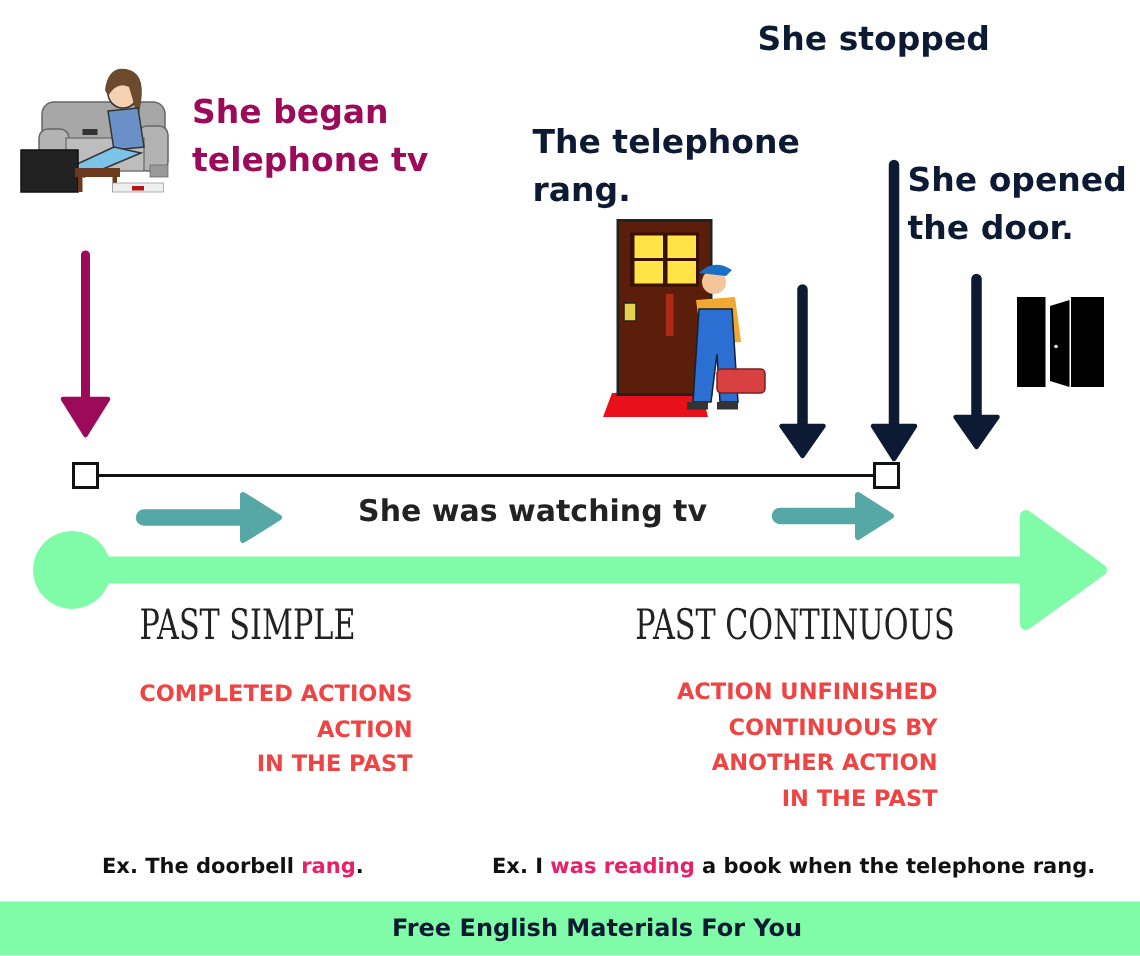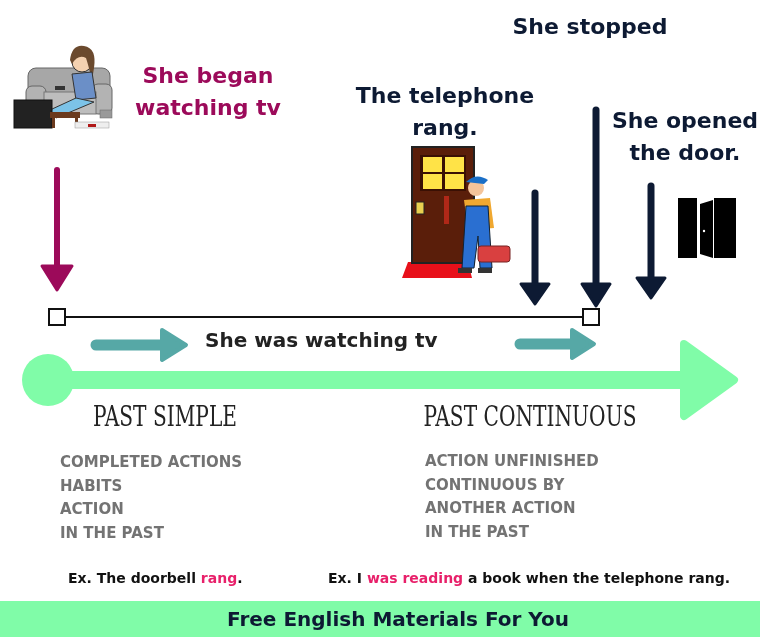--- a/index.html
+++ b/index.html
@@ -2,54 +2,54 @@
 <html><head>
 <meta charset="utf-8">
 <style>
   html, body { margin: 0; padding: 0; }
   body {
     width: 760px; height: 637px; position: relative; overflow: hidden;
     background: #ffffff;
     font-family: "DejaVu Sans", sans-serif;
   }
   .label {
-    position: absolute; font-weight: bold; text-align: center;
+    position: absolute; font-weight: bold; 
     font-family: "DejaVu Sans", sans-serif; line-height: 1.45;
   }
   .began { left: 128px; top: 60px; width: 160px; font-size: 22px; color: #9c0a5a; }
   .doorbell { left: 355px; top: 80px; width: 180px; font-size: 22px; color: #0d1a33; }
   .stopped { left: 505px; top: 11px; width: 170px; font-size: 22px; color: #0d1a33; }
   .opened { left: 605px; top: 105px; width: 160px; font-size: 22px; color: #0d1a33; }
-  .watching { left: 205px; top: 328px; width: 300px; font-size: 20px; color: #222; font-weight: bold; text-align: left; position: absolute; }
+  .watching { left: 205px; top: 328px; width: 300px; font-size: 20px; color: #222; font-weight: bold; text-align: center; position: absolute; }
   .heading {
     position: absolute; font-family: "DejaVu Serif", serif; font-size: 28px;
     color: #222; text-align: center; letter-spacing: 0px; transform: scaleX(0.72);
     transform-origin: center;
   }
   .ps-head { left: 40px; top: 400px; width: 250px; }
   .pc-head { left: 355px; top: 400px; width: 350px; }
   .list {
-    position: absolute; font-weight: bold; font-size: 15px; color: #737373;
-    text-align: left; line-height: 23.5px;
+    position: absolute; font-weight: bold; font-size: 15px; color: #ef4444;
+    text-align: right; line-height: 23.5px;
   }
   .list div { white-space: nowrap; }
   .ps-list { left: 60px; top: 451px; width: 215px; }
   .pc-list { left: 425px; top: 450px; width: 200px; }
   .example {
     position: absolute; font-weight: bold; font-size: 14px; color: #111; white-space: nowrap;
   }
   .ex1 { left: 68px; top: 570px; }
   .ex2 { left: 328px; top: 570px; }
   .pink { color: #e8206a; }
   .footer {
     position: absolute; left: 0; top: 601px; width: 760px; height: 36px;
     background: #80fca8; text-align: center;
   }
   .footer span {
-    font-weight: bold; font-size: 20px; color: #0d1a33; line-height: 36px; margin-left: 36px;
+    font-weight: bold; font-size: 16px; color: #0d1a33; line-height: 36px; margin-left: 36px;
   }
   svg { position: absolute; left: 0; top: 0; }
 </style>
 </head>
 <body>
 
 <svg width="760" height="637" viewBox="0 0 760 637">
 
   <g>
     <rect x="28" y="68" width="82" height="42" rx="8" fill="#a7a7a7" stroke="#666" stroke-width="1"></rect>
@@ -131,41 +131,40 @@
 
   <g>
     <circle cx="48" cy="380" r="26" fill="#80fca8"></circle>
     <rect x="48" y="371" width="640" height="18" fill="#80fca8"></rect>
     <polygon points="684,344 734,380 684,416" fill="#80fca8" stroke="#80fca8" stroke-width="8" stroke-linejoin="round"></polygon>
   </g>
 </svg>
 
 <div class="label began">
   <div>She began</div>
-  <div>watching tv</div>
+  <div>telephone tv</div>
 </div>
 <div class="label doorbell">
   <div>The telephone</div>
   <div>rang.</div>
 </div>
 <div class="label stopped">
   <div>She stopped</div>
 </div>
 <div class="label opened">
   <div>She opened</div>
   <div>the door.</div>
 </div>
 <div class="watching">She was watching tv</div>
 
 <div class="heading ps-head">PAST SIMPLE</div>
 <div class="heading pc-head">PAST CONTINUOUS</div>
 
 <div class="list ps-list">
   <div>COMPLETED ACTIONS</div>
-  <div>HABITS</div>
   <div>ACTION</div>
   <div>IN THE PAST</div>
 </div>
 <div class="list pc-list">
   <div>ACTION UNFINISHED</div>
   <div>CONTINUOUS BY</div>
   <div>ANOTHER ACTION</div>
   <div>IN THE PAST</div>
 </div>
 

